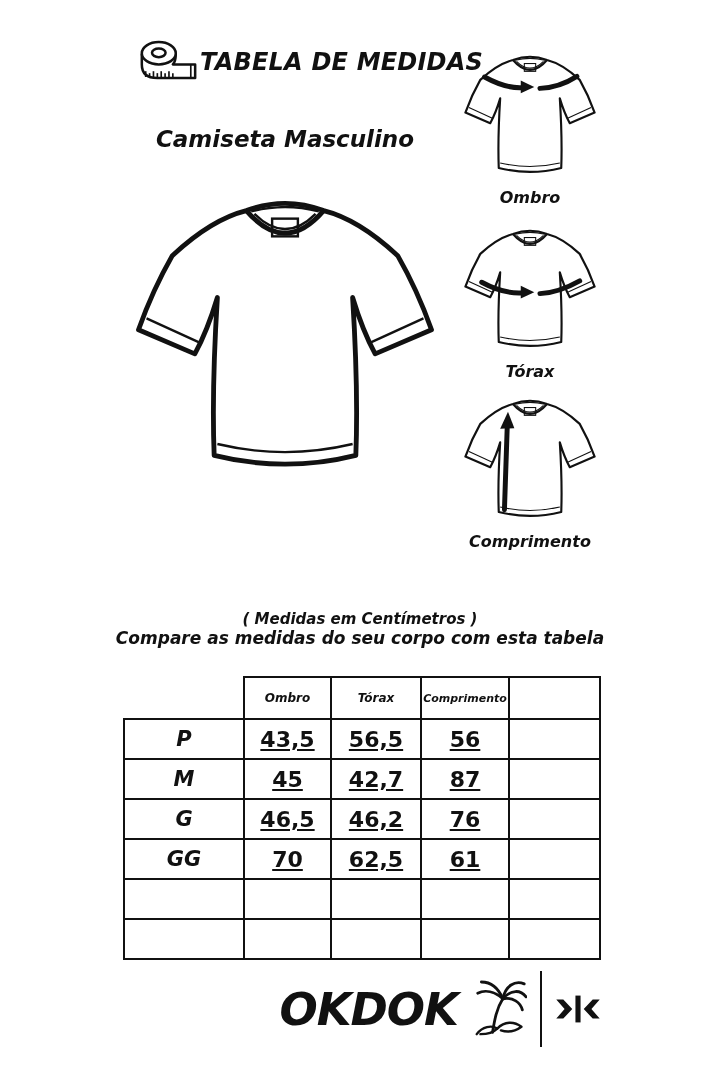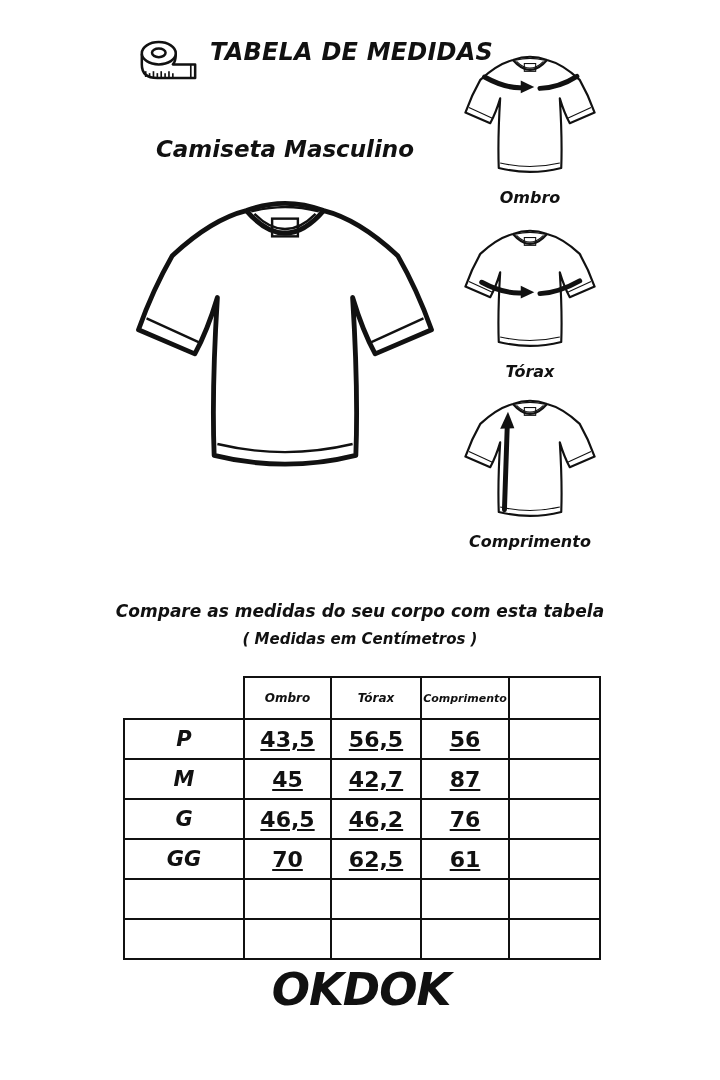--- a/index.html
+++ b/index.html
@@ -11,28 +11,28 @@
     color: #111111;
     font-family: "DejaVu Sans", sans-serif;
     overflow: hidden;
   }
   .techno { font-style: italic; font-weight: bold; }
 
   
   .header-brand {
     position: absolute;
     left: 136px; top: 38px;
-    display: flex; align-items: flex-start; gap: 10px;
+    display: flex; align-items: center; 
   }
   .header-title { font-size: 24px; white-space: nowrap; letter-spacing: 0.2px; }
 
   
   .product-title {
     position: absolute;
-    left: 120px; top: 136px; width: 330px;
+    left: 120px; top: 126px; width: 330px;
     text-align: center;
     font-size: 23px;
     white-space: nowrap;
   }
 
   
   .main-tee { position: absolute; left: 124px; top: 188px; }
 
   
   .guide {
@@ -60,21 +60,21 @@
   .size-table thead th { height: 40px; font-size: 12px; font-style: italic; font-weight: bold; }
   .size-table thead th.blank { border: none; background: transparent; }
   .size-table thead th.th-comprimento { font-size: 11px; }
   .size-table tbody td { height: 38px; }
   td.size-cell { font-size: 21px; font-weight: bold; font-style: italic; }
   td.val-cell { font-size: 22px; font-weight: bold; text-decoration: underline; }
 
   
   .footer {
     position: absolute; left: 123px; top: 968px; width: 478px; height: 82px;
-    display: flex; justify-content: center; align-items: center; gap: 13px; flex-direction: column;
+    display: flex; justify-content: flex-end; align-items: center; gap: 13px;
   }
   .brand-word { font-size: 45px; font-weight: bold; font-style: italic; line-height: 1; padding-right: 2px; letter-spacing: -1px; }
   .footer-divider { width: 2px; height: 76px; background: #111111; }
 
   .ink-stroke { stroke: #111111; fill: none; stroke-linecap: round; stroke-linejoin: round; }
   .ink-fill { fill: #111111; stroke: none; }
 </style>
 </head>
 <body>
 
@@ -146,22 +146,22 @@
   <div class="guide guide-comprimento">
     <svg width="142" height="135" viewBox="0 0 200 190">
       <use href="#tee-outline"></use>
       <line x1="64" y1="163" x2="68" y2="44" class="ink-stroke" stroke-width="7"></line>
       <polygon points="58,49 69,25 78,48" class="ink-fill"></polygon>
     </svg>
     <div class="techno guide-label">Comprimento</div>
   </div>
 
   <div class="compare">
+    <div class="techno compare-sub">( Medidas em Centímetros )</div>
     <div class="techno compare-heading">Compare as medidas do seu corpo com esta tabela</div>
-    <div class="techno compare-sub">( Medidas em Centímetros )</div>
   </div>
 
   <div class="size-table-wrap">
     <table class="size-table">
       <colgroup>
         <col style="width:120px">
           <col style="width:87px">
           <col style="width:90px">
           <col style="width:88px">
           <col style="width:91px">

